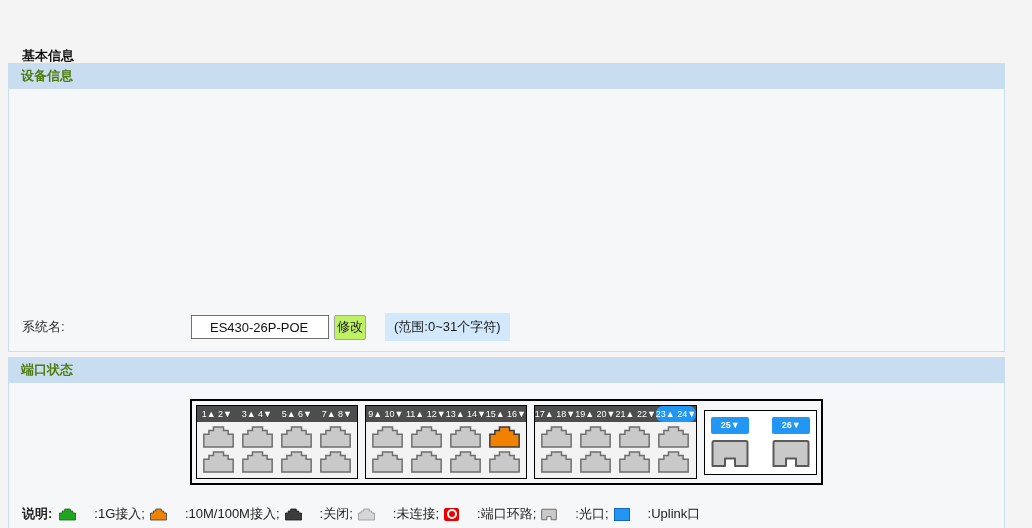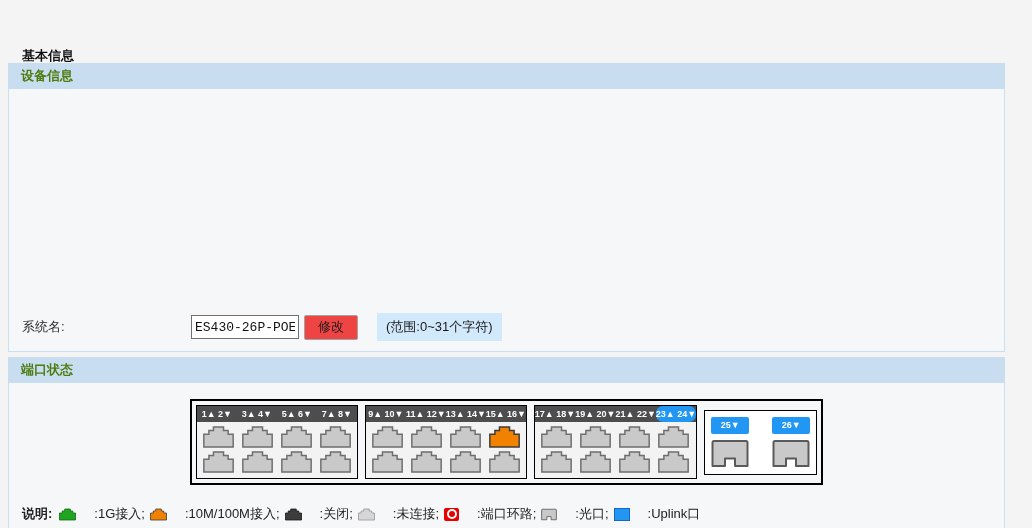--- a/index.html
+++ b/index.html
@@ -23,40 +23,40 @@
     border:1px solid #cbdff2;border-top:none;
   }
   #device-body{padding:6px 0 8px 0;}
   .info-row{height:27px;display:flex;align-items:center;}
   .info-label{width:182px;padding-left:13px;box-sizing:border-box;color:#2b2b2b;}
   .info-value{color:#111;}
   a.info-link{color:#0a58c0;text-decoration:underline;cursor:pointer;}
   .sysname-row{height:32px;display:flex;align-items:center;}
   .sysname-input{
     width:100px;height:22px;border:1px solid #707070;background:#fff;
-    padding:0 3px;font-family:Liberation Mono, monospace;font-size:13px;color:#111;
+    padding:0 18px;font-family:Liberation Sans, sans-serif;font-size:13px;color:#111;
   }
   .modify-btn{
-    margin-left:5px;height:25px;padding:0 13px;
-    border:1px solid #a3a3a3;border-radius:2px;background:#ef4444;
+    margin-left:5px;height:25px;padding:0 2px;
+    border:1px solid #a3a3a3;border-radius:2px;background:#bef264;
     font-family:"Liberation Sans","DejaVu Sans",sans-serif;font-size:13px;color:#1c1c1c;cursor:pointer;
   }
   .range-hint{margin-left:19px;background:#d2e8fb;padding:5px 9px;color:#18191b;}
   #port-section{margin-top:5px;}
   #port-body{padding:16px 0 0 0;}
   .panel{display:flex;justify-content:center;}
   .outer-box{
     display:flex;align-items:center;gap:7px;
     border:2px solid #000;padding:4px;background:transparent;
   }
   .group{border:1px solid #000;background:#f3f3f3;}
   .group-header{display:flex;background:#4d4d4d;height:16px;}
   .pair-cell{
     width:25%;display:flex;align-items:center;justify-content:center;
-    color:#fff;font-size:9px;font-weight:bold;white-space:pre;
+    color:#fff;font-size:9px;font-weight:normal;white-space:pre;
   }
   .pair-cell.uplink{background:#2196f3;border-radius:7px;}
   .ports{padding:4px 5px 5px 5px;}
   .port-row{display:flex;gap:6px;}
   .port-row + .port-row{margin-top:3px;}
   svg.port{width:33px;height:22px;display:block;}
   .sfp-box{
     border:1px solid #000;background:#fff;padding:6px;
     display:flex;gap:23px;align-self:center;
   }

